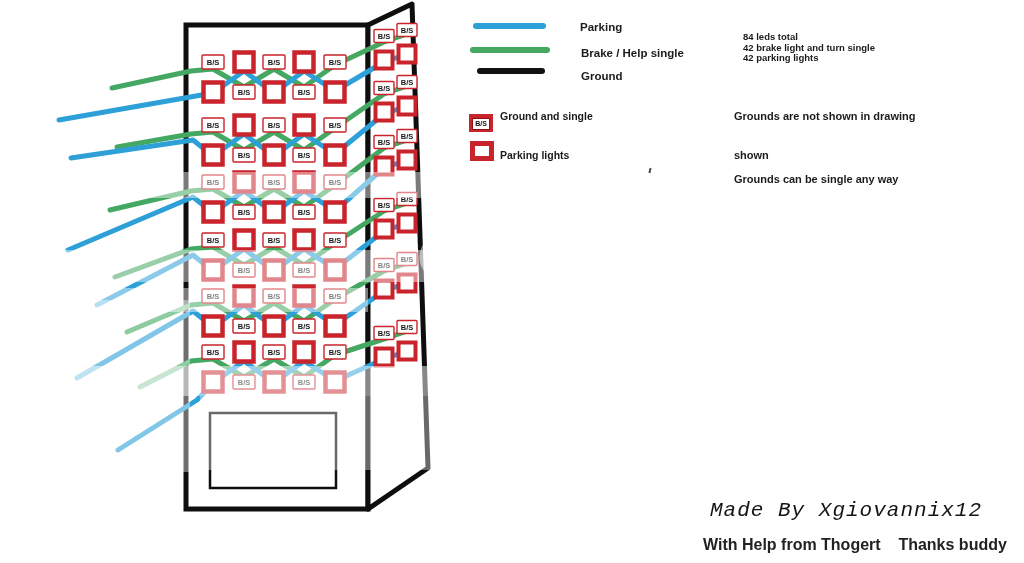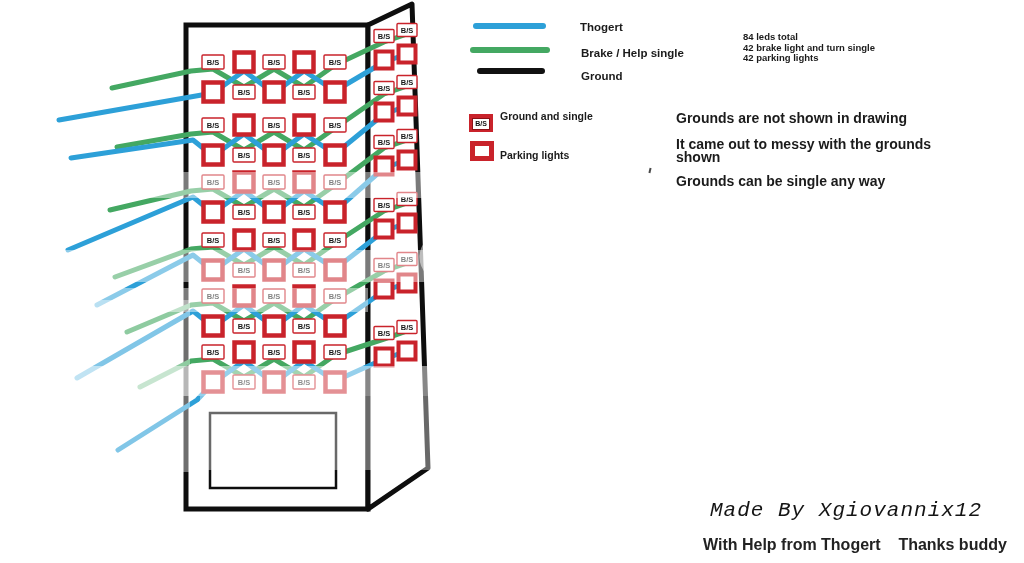--- a/index.html
+++ b/index.html
@@ -8,21 +8,21 @@
   .abs{position:absolute;}
   #diagram{position:absolute;left:0;top:0;}
   .legend-label{font-size:11.5px;font-weight:700;white-space:nowrap;}
   .swatch{position:absolute;height:6px;border-radius:3px;}
   .lg-icon-bs{position:absolute;left:469px;top:114px;width:24px;height:18px;background:#c9232b;}
   .lg-icon-bs-inner{position:absolute;left:3px;top:4px;width:16px;height:10px;background:#fff;
      border:1px solid #8d1016;font-size:7px;font-weight:700;line-height:9px;text-align:center;color:#111;}
   .lg-icon-parking{position:absolute;left:470px;top:141px;width:14px;height:10px;background:#fff;border:5px solid #c9232b;}
   .small-label{font-size:10.5px;font-weight:700;white-space:nowrap;}
   .stats{position:absolute;left:743px;top:32px;font-size:9.5px;font-weight:700;line-height:10.5px;white-space:nowrap;}
-  .note{position:absolute;left:676px;font-size:14px;font-weight:700;white-space:nowrap;}
+  .note{position:absolute;left:734px;font-size:11px;font-weight:700;white-space:nowrap;}
   .signature{position:absolute;left:710px;top:499px;font-family:Liberation Mono, monospace;font-style:italic;
      font-size:21px;letter-spacing:1px;white-space:nowrap;color:#141414;}
   .help-line{position:absolute;left:703px;top:536px;font-size:16px;font-weight:700;white-space:pre;color:#222;}
   .stray{position:absolute;left:649px;top:168px;width:2px;height:5px;background:#4a4a4a;transform:rotate(14deg);}
 </style>
 </head>
 <body>
 
 <div id="canvas">
 
@@ -172,21 +172,21 @@
       <rect x="0" y="250" width="438" height="32" fill="#ffffff" opacity="0.45"></rect>
       <rect x="0" y="288" width="368" height="24" fill="#ffffff" opacity="0.45"></rect>
       <rect x="0" y="366" width="438" height="30" fill="#ffffff" opacity="0.5"></rect>
       <rect x="200" y="396" width="232" height="74" fill="#ffffff" opacity="0.38"></rect>
       <rect x="0" y="300" width="190" height="172" fill="#ffffff" opacity="0.4"></rect>
       <circle cx="444" cy="257" r="20" fill="none" stroke="#ffffff" stroke-width="9" opacity="0.5"></circle>
     </svg>
 
   <div>
     <div class="swatch" style="left: 473px; top: 23px; width: 73px; background: rgb(45, 160, 216);"></div>
-    <div class="abs legend-label" style="left:580px;top:21px;">Thogert</div>
+    <div class="abs legend-label" style="left:580px;top:21px;">Parking</div>
 
     <div class="swatch" style="left: 470px; top: 47px; width: 80px; background: rgb(68, 168, 98);"></div>
     <div class="abs legend-label" style="left:581px;top:47px;">Brake / Help single</div>
 
     <div class="swatch" style="left: 477px; top: 68px; width: 68px; background: rgb(17, 17, 17);"></div>
     <div class="abs legend-label" style="left:581px;top:70px;">Ground</div>
   </div>
 
   <div>
     <div class="lg-icon-bs">
@@ -198,21 +198,20 @@
     <div class="abs small-label" style="left:500px;top:149px;">Parking lights</div>
   </div>
 
   <div class="stats">
     <div>84 leds total</div>
     <div>42 brake light and turn single</div>
     <div>42 parking lights</div>
   </div>
 
   <div class="note" style="top:110px;">Grounds are not shown in drawing</div>
-  <div class="note" style="top:136px;">It came out to messy with the grounds</div>
   <div class="note" style="top:149px;">shown</div>
   <div class="note" style="top:173px;">Grounds can be single any way</div>
 
   <div class="stray"></div>
 
   <div class="signature">Made By Xgiovannix12</div>
   <div class="help-line">With Help from Thogert    Thanks buddy</div>
 
 </div>
 

